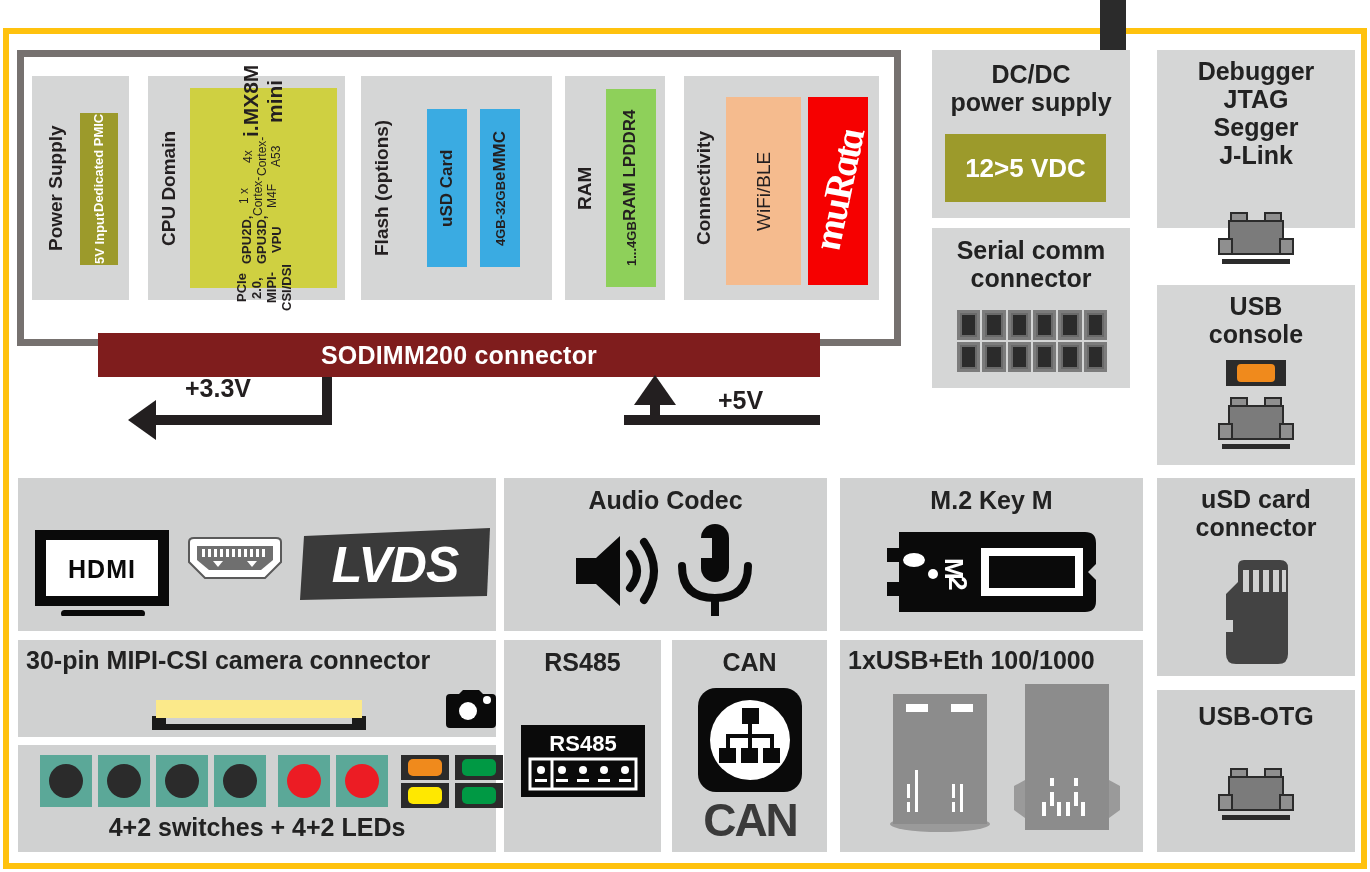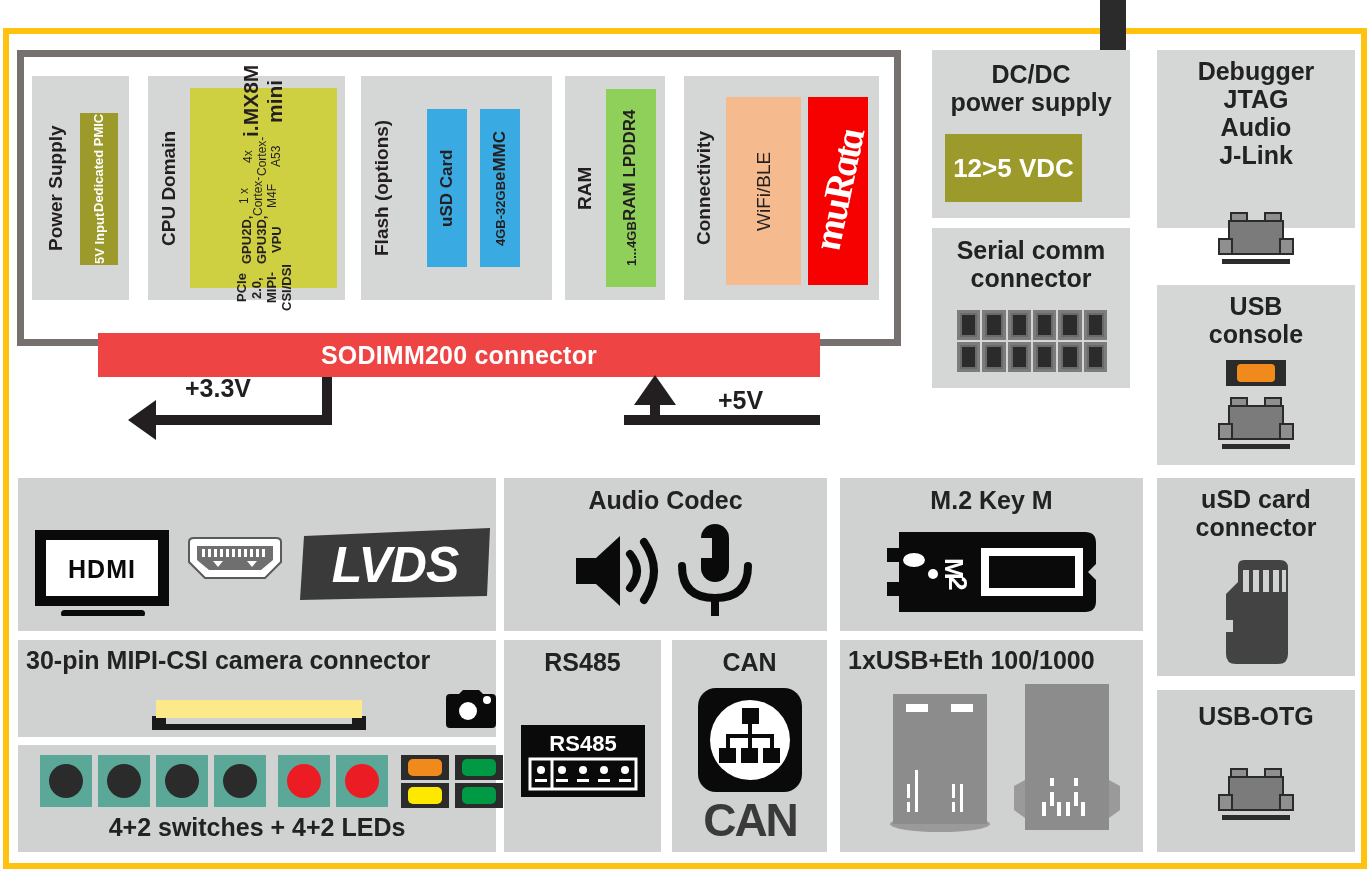--- a/index.html
+++ b/index.html
@@ -36,21 +36,21 @@
 
   
   .chip-olive{background:#9c9a2b;}
   .chip-yellowgreen{background:#cfd041;}
   .chip-blue{background:#3aabe2;}
   .chip-green{background:#8ed05a;}
   .chip-peach{background:#f5bb8e;}
   .chip-red{background:#f60000;}
 
   
-  #sodimm-bar{left:98px;top:333px;width:722px;height:44px;background:#ef4444;
+  #sodimm-bar{left:98px;top:333px;width:722px;height:44px;background:#7f1d1d;
               display:flex;align-items:center;justify-content:center;}
   #sodimm-bar span{color:#fff;font-size:25px;font-weight:bold;letter-spacing:.2px;}
 
   
   .arrow-line{background:#231f20;}
   .rail-label{font-size:25px;font-weight:bold;color:#231f20;}
 
   
   .panel{background:#d0d1d1;}
 
@@ -153,21 +153,21 @@
 <div class="abs arrow-line" style="left:624px;top:415px;width:196px;height:10px;"></div>
 <div class="abs arrow-line" style="left:650px;top:400px;width:10px;height:25px;"></div>
 <div class="abs" style="left:634px;top:375px;width:0;height:0;border-left:21px solid transparent;border-right:21px solid transparent;border-bottom:30px solid #231f20;"></div>
 <div class="abs rail-label" style="left:718px;top:386px;">+5V</div>
 
 <div class="abs gblock" style="left:932px;top:50px;width:198px;height:168px;">
   <div class="abs" style="left:0;top:10px;width:198px;">
     <div class="hdr-lg">DC/DC</div>
     <div class="hdr-lg">power supply</div>
   </div>
-  <div class="abs chip-olive center" style="left:13px;top:84px;width:137px;height:68px;">
+  <div class="abs chip-olive center" style="left:13px;top:84px;width:161px;height:68px;">
     <span style="color:#fff;font-size:26px;font-weight:bold;">12&gt;5 VDC</span>
   </div>
 </div>
 
 <div class="abs gblock" style="left:932px;top:228px;width:198px;height:160px;">
   <div class="abs" style="left:0;top:8px;width:198px;">
     <div class="hdr-lg">Serial comm</div>
     <div class="hdr-lg">connector</div>
   </div>
   <div class="abs pinhdr" style="left:25px;top:82px;width:150px;height:62px;">
@@ -207,21 +207,21 @@
     <div class="pin">
         <i></i>
       </div>
   </div>
 </div>
 
 <div class="abs gblock" style="left:1157px;top:50px;width:198px;height:178px;">
   <div class="abs" style="left:0;top:7px;width:198px;">
     <div class="hdr-lg">Debugger</div>
     <div class="hdr-lg">JTAG</div>
-    <div class="hdr-lg">Audio</div>
+    <div class="hdr-lg">Segger</div>
     <div class="hdr-lg">J-Link</div>
   </div>
   <div class="abs conn-ic" style="left:61px;top:162px;width:76px;height:52px;">
     <div class="conn-tab" style="left:12px;top:0;width:14px;height:9px;"></div>
     <div class="conn-tab" style="right:12px;top:0;width:14px;height:9px;"></div>
     <div class="conn-body"></div>
     <div class="conn-tab" style="left:0px;top:26px;width:11px;height:13px;"></div>
     <div class="conn-tab" style="right:0px;top:26px;width:11px;height:13px;"></div>
     <div class="conn-base"></div>
   </div>

